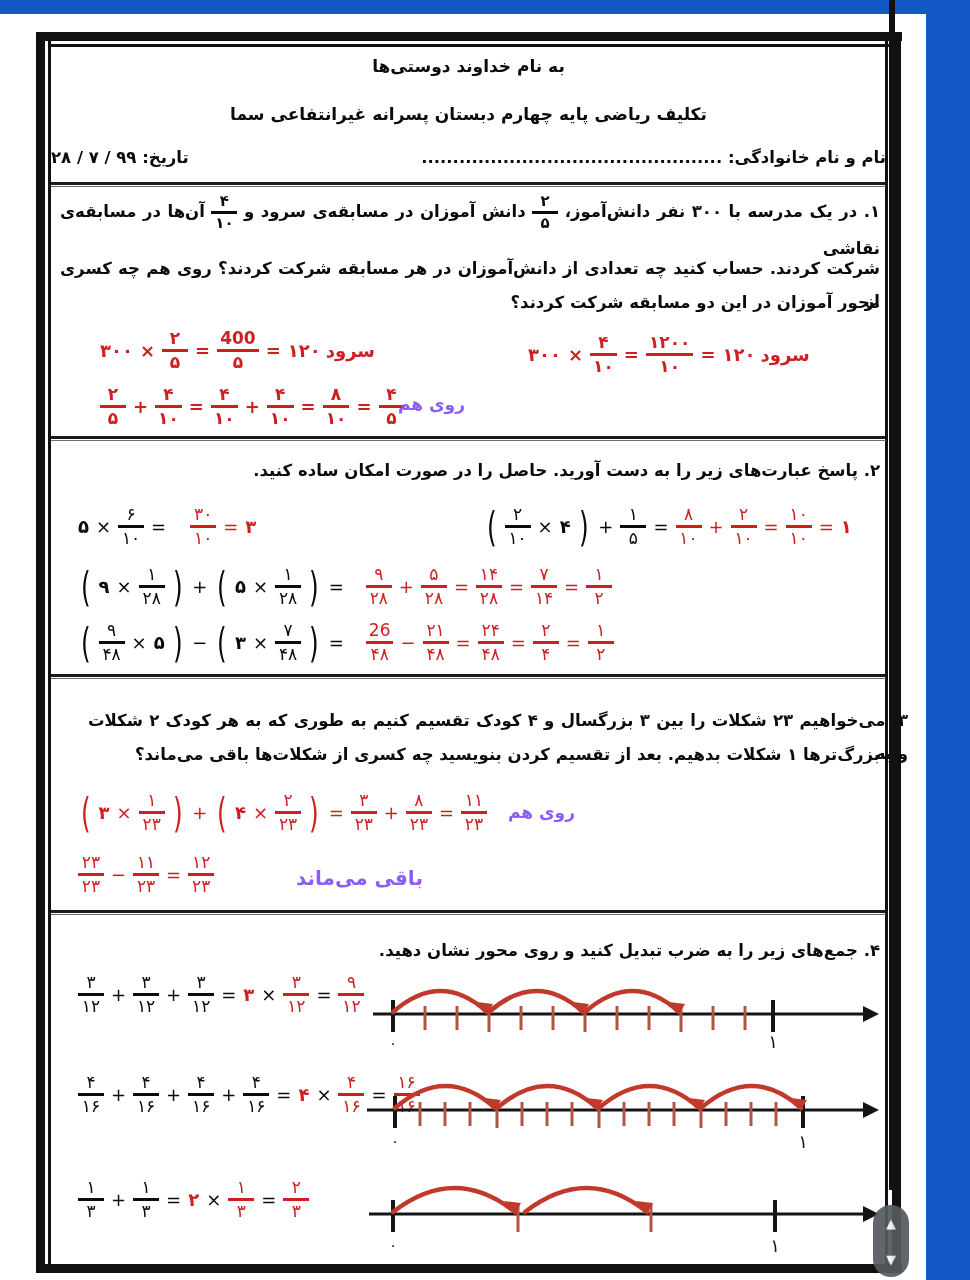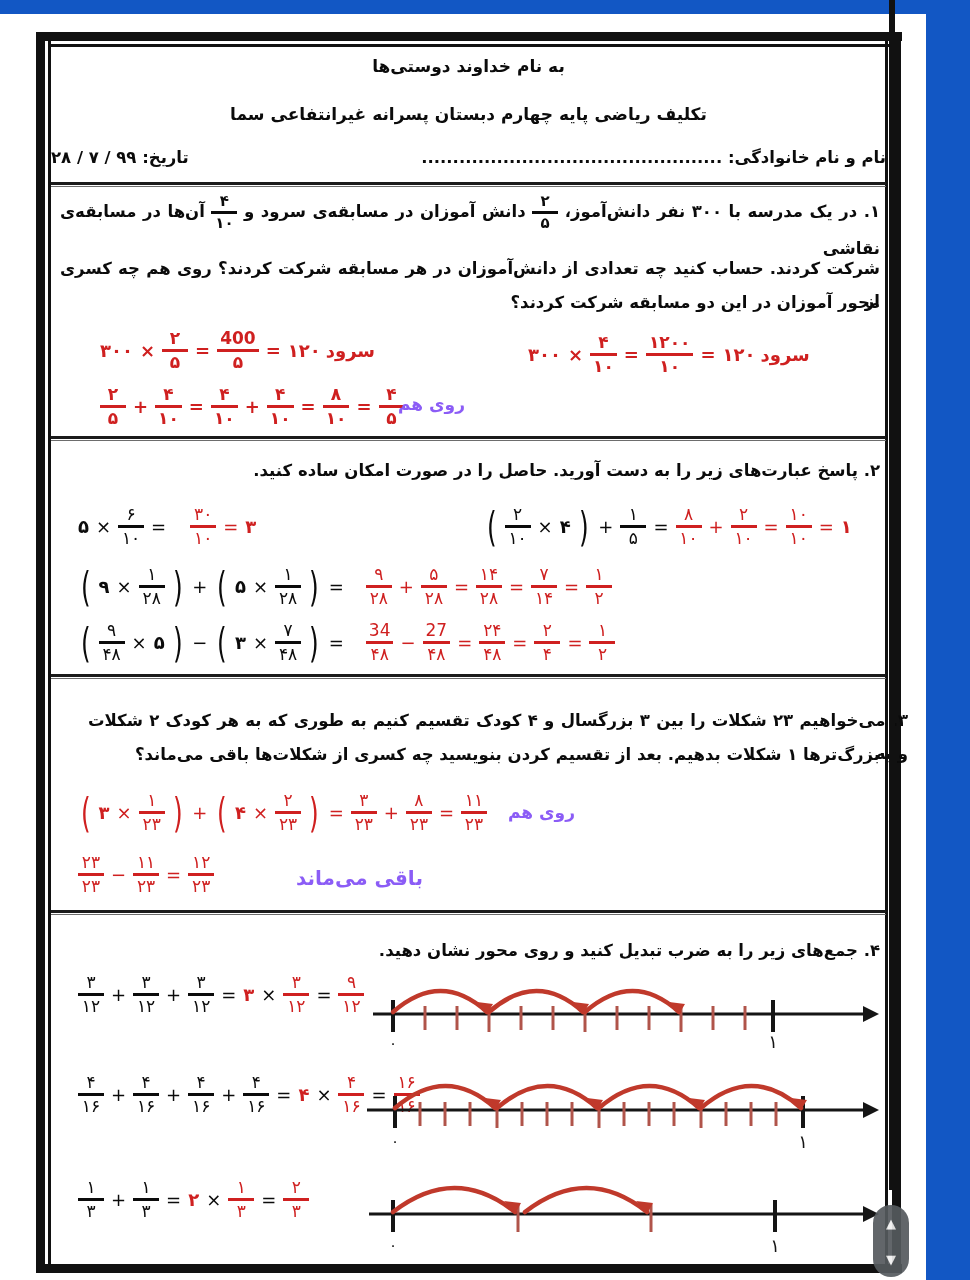--- a/index.html
+++ b/index.html
@@ -334,27 +334,27 @@
         <span class="op blackmath">×</span>
         <span class="frac blackmath">
             <span class="num">۷</span>
             <span class="bar"></span>
             <span class="den">۴۸</span>
           </span>
         <span class="paren blackmath">)</span>
         <span class="op blackmath">=</span>
         <span style="width:10px;display:inline-block;"></span>
         <span class="frac redmath">
-            <span class="num">34</span>
+            <span class="num">26</span>
             <span class="bar"></span>
             <span class="den">۴۸</span>
           </span>
         <span class="op redmath">−</span>
         <span class="frac redmath">
-            <span class="num">27</span>
+            <span class="num">۲۱</span>
             <span class="bar"></span>
             <span class="den">۴۸</span>
           </span>
         <span class="op redmath">=</span>
         <span class="frac redmath">
             <span class="num">۲۴</span>
             <span class="bar"></span>
             <span class="den">۴۸</span>
           </span>
         <span class="op redmath">=</span>

